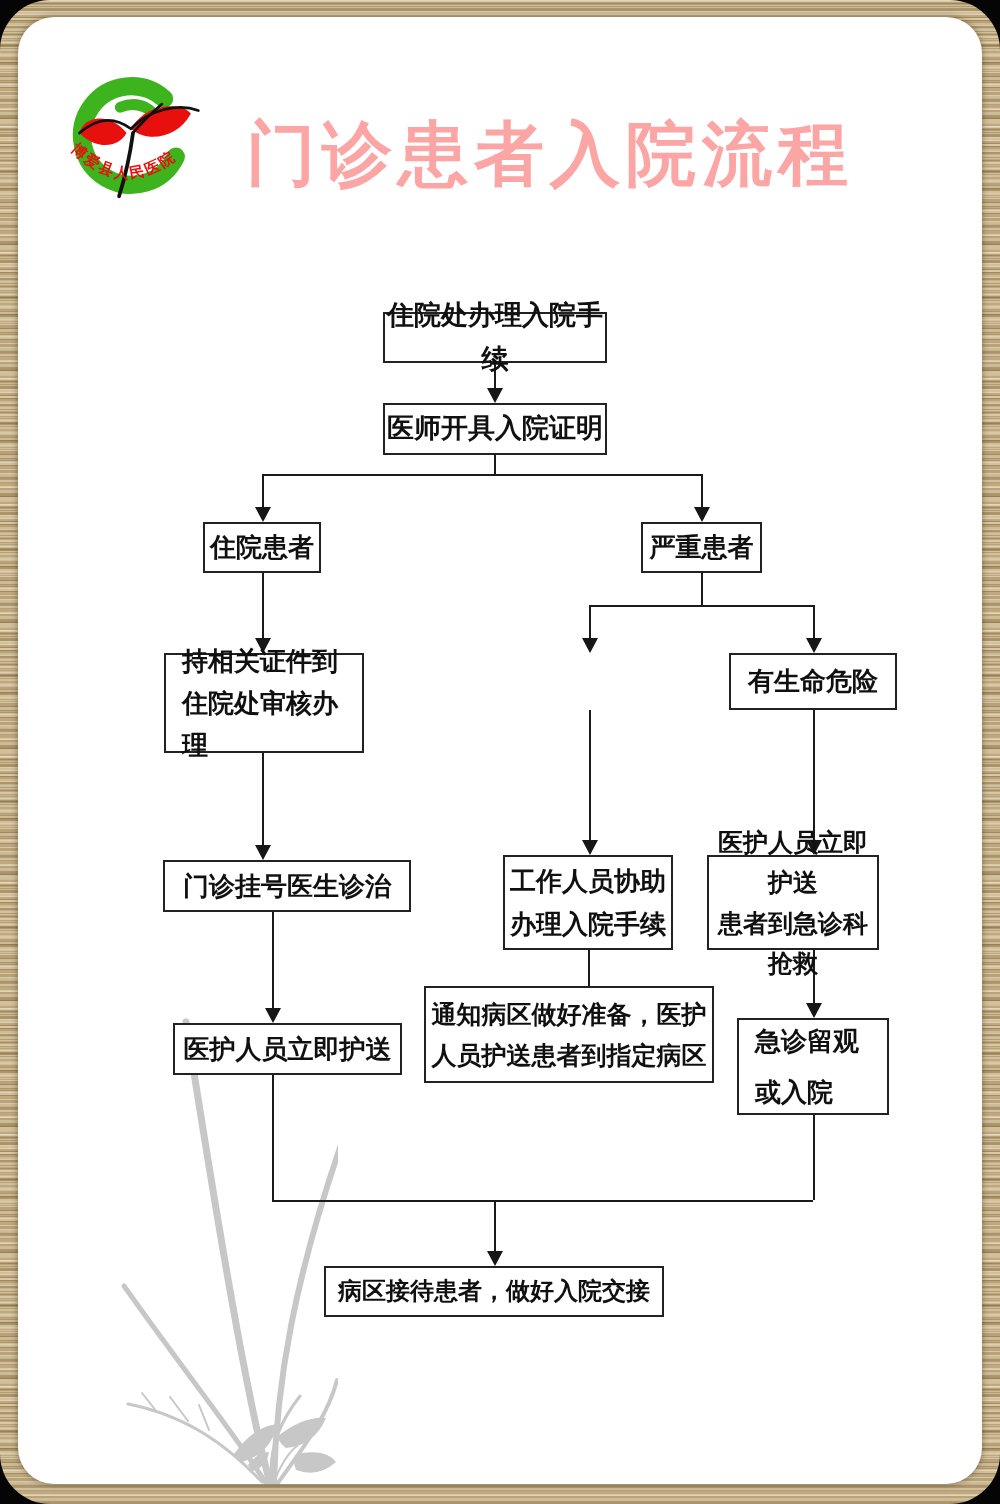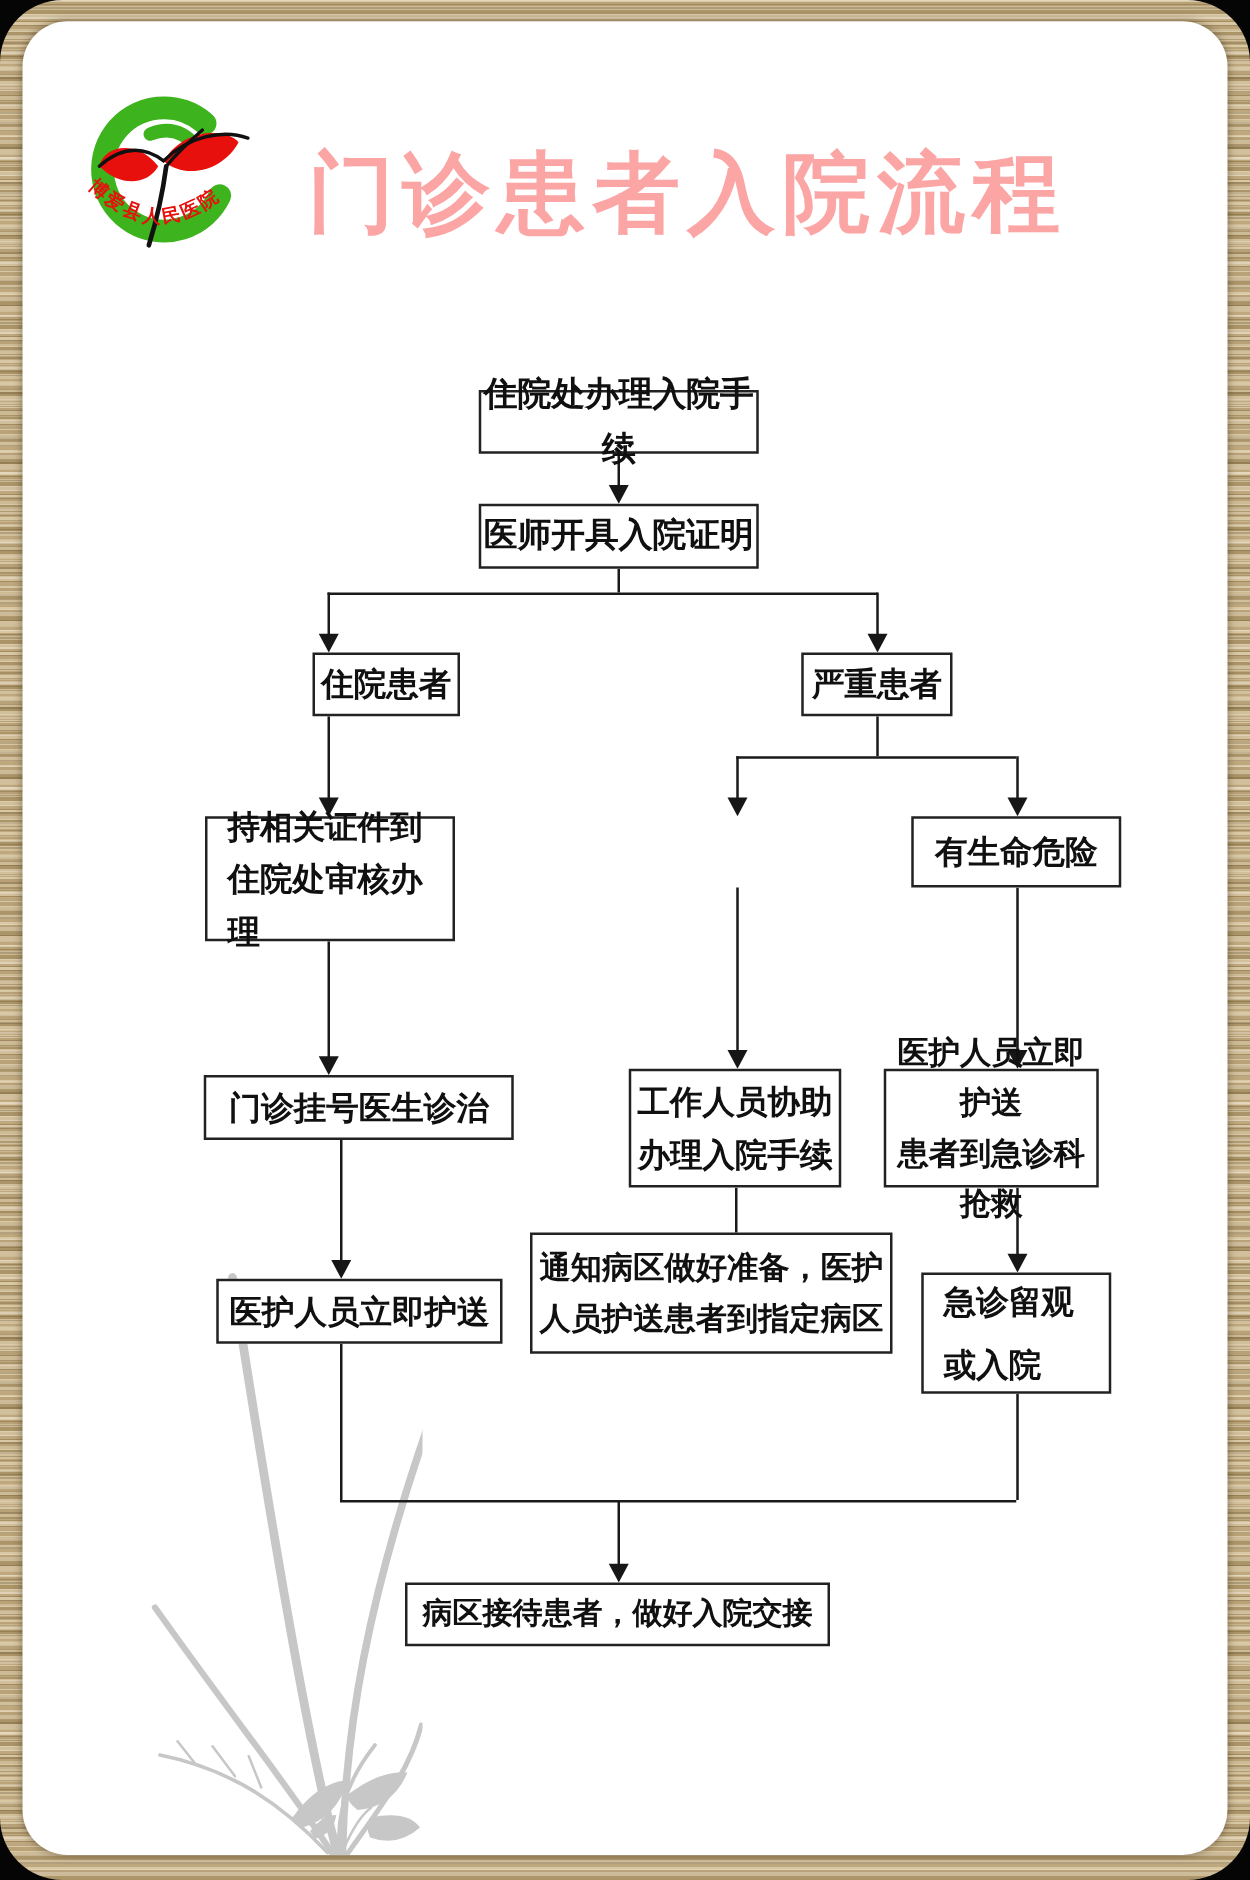--- a/index.html
+++ b/index.html
@@ -134,21 +134,21 @@
       <div class="arrowhead" style="left: 265px; top: 1008px;"></div>
       <div class="arrowhead" style="left: 581px; top: 1003px;"></div>
       <div class="arrowhead" style="left: 806px; top: 1003px;"></div>
       <div class="arrowhead" style="left: 487px; top: 1251px;"></div>
       <div class="flow-node" style="left: 383px; top: 312px; width: 224px; height: 51px; font-size: 27px;">
         <span>住院处办理入院手续</span>
       </div>
       <div class="flow-node" style="left: 383px; top: 403px; width: 224px; height: 52px; font-size: 27px;">
         <span>医师开具入院证明</span>
       </div>
-      <div class="flow-node" style="left: 203px; top: 522px; width: 118px; height: 51px; font-size: 26px; margin-left: 47px;">
+      <div class="flow-node" style="left: 203px; top: 522px; width: 118px; height: 51px; font-size: 26px;">
         <span>住院患者</span>
       </div>
       <div class="flow-node" style="left: 641px; top: 522px; width: 121px; height: 51px; font-size: 26px;">
         <span>严重患者</span>
       </div>
       <div class="flow-node align-left" style="left: 164px; top: 653px; width: 200px; height: 100px; font-size: 26px;">
         <span>持相关证件到</span>
         <span>住院处审核办理</span>
       </div>
       <div class="flow-node" style="left: 729px; top: 653px; width: 168px; height: 57px; font-size: 26px;">

